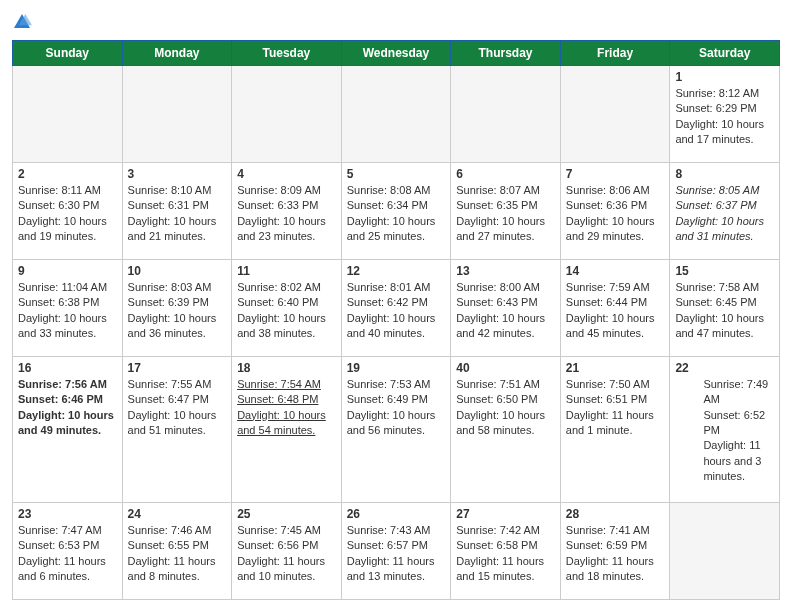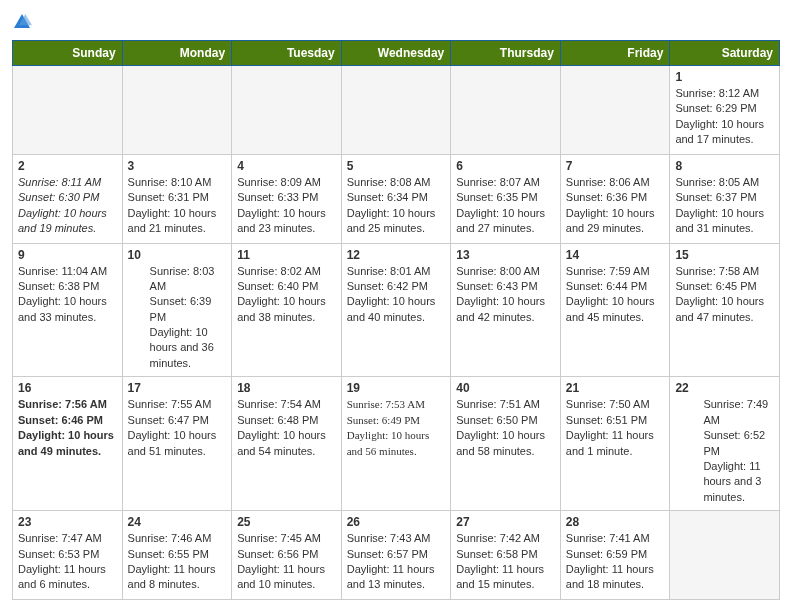--- a/index.html
+++ b/index.html
@@ -52,23 +52,23 @@
       color: #555;
     }
     .calendar {
       flex: 1;
       border: 1px solid #ccc;
       border-collapse: collapse;
       width: 100%;
       table-layout: fixed;
     }
     .calendar th {
-      background: #4d7c0f;
+      background: #15803d;
       color: white;
-      text-align: right;
+      text-align: center;
       padding: 5px 6px;
       font-size: 12px;
       font-weight: bold;
       border: 1px solid #1a5fa0;
     }
     .calendar td {
       border: 1px solid #ccc;
       vertical-align: top;
       padding: 4px 5px;
       font-size: 9.5px;
@@ -135,21 +135,21 @@
           <td>
             <span class="day-num">1</span>
             <div class="day-info" style="white-space: pre-line;">Sunrise: 8:12 AM
 Sunset: 6:29 PM
 Daylight: 10 hours and 17 minutes.</div>
           </td>
         </tr>
         <tr>
           <td>
             <span class="day-num">2</span>
-            <div class="day-info" style="white-space: pre-line; font-style: italic;">Sunrise: 8:11 AM
+            <div class="day-info" style="white-space: pre-line;">Sunrise: 8:11 AM
 Sunset: 6:30 PM
 Daylight: 10 hours and 19 minutes.</div>
           </td>
           <td>
             <span class="day-num">3</span>
             <div class="day-info" style="white-space: pre-line;">Sunrise: 8:10 AM
 Sunset: 6:31 PM
 Daylight: 10 hours and 21 minutes.</div>
           </td>
           <td>
@@ -171,35 +171,35 @@
 Daylight: 10 hours and 27 minutes.</div>
           </td>
           <td>
             <span class="day-num">7</span>
             <div class="day-info" style="white-space: pre-line;">Sunrise: 8:06 AM
 Sunset: 6:36 PM
 Daylight: 10 hours and 29 minutes.</div>
           </td>
           <td>
             <span class="day-num">8</span>
-            <div class="day-info" style="white-space: pre-line;">Sunrise: 8:05 AM
+            <div class="day-info" style="white-space: pre-line; font-style: italic;">Sunrise: 8:05 AM
 Sunset: 6:37 PM
 Daylight: 10 hours and 31 minutes.</div>
           </td>
         </tr>
         <tr>
           <td>
             <span class="day-num">9</span>
             <div class="day-info" style="white-space: pre-line;">Sunrise: 11:04 AM
 Sunset: 6:38 PM
 Daylight: 10 hours and 33 minutes.</div>
           </td>
           <td>
             <span class="day-num">10</span>
-            <div class="day-info" style="white-space: pre-line; margin-left: 22px;">Sunrise: 8:03 AM
+            <div class="day-info" style="white-space: pre-line;">Sunrise: 8:03 AM
 Sunset: 6:39 PM
 Daylight: 10 hours and 36 minutes.</div>
           </td>
           <td>
             <span class="day-num">11</span>
             <div class="day-info" style="white-space: pre-line;">Sunrise: 8:02 AM
 Sunset: 6:40 PM
 Daylight: 10 hours and 38 minutes.</div>
           </td>
           <td>
@@ -235,27 +235,27 @@
 Daylight: 10 hours and 49 minutes.</div>
           </td>
           <td>
             <span class="day-num">17</span>
             <div class="day-info" style="white-space: pre-line;">Sunrise: 7:55 AM
 Sunset: 6:47 PM
 Daylight: 10 hours and 51 minutes.</div>
           </td>
           <td>
             <span class="day-num">18</span>
-            <div class="day-info" style="white-space: pre-line;">Sunrise: 7:54 AM
+            <div class="day-info" style="white-space: pre-line; text-decoration: underline;">Sunrise: 7:54 AM
 Sunset: 6:48 PM
 Daylight: 10 hours and 54 minutes.</div>
           </td>
           <td>
             <span class="day-num">19</span>
-            <div class="day-info" style="white-space: pre-line; font-family: Liberation Serif, serif;">Sunrise: 7:53 AM
+            <div class="day-info" style="white-space: pre-line;">Sunrise: 7:53 AM
 Sunset: 6:49 PM
 Daylight: 10 hours and 56 minutes.</div>
           </td>
           <td>
             <span class="day-num">40</span>
             <div class="day-info" style="white-space: pre-line;">Sunrise: 7:51 AM
 Sunset: 6:50 PM
 Daylight: 10 hours and 58 minutes.</div>
           </td>
           <td>

